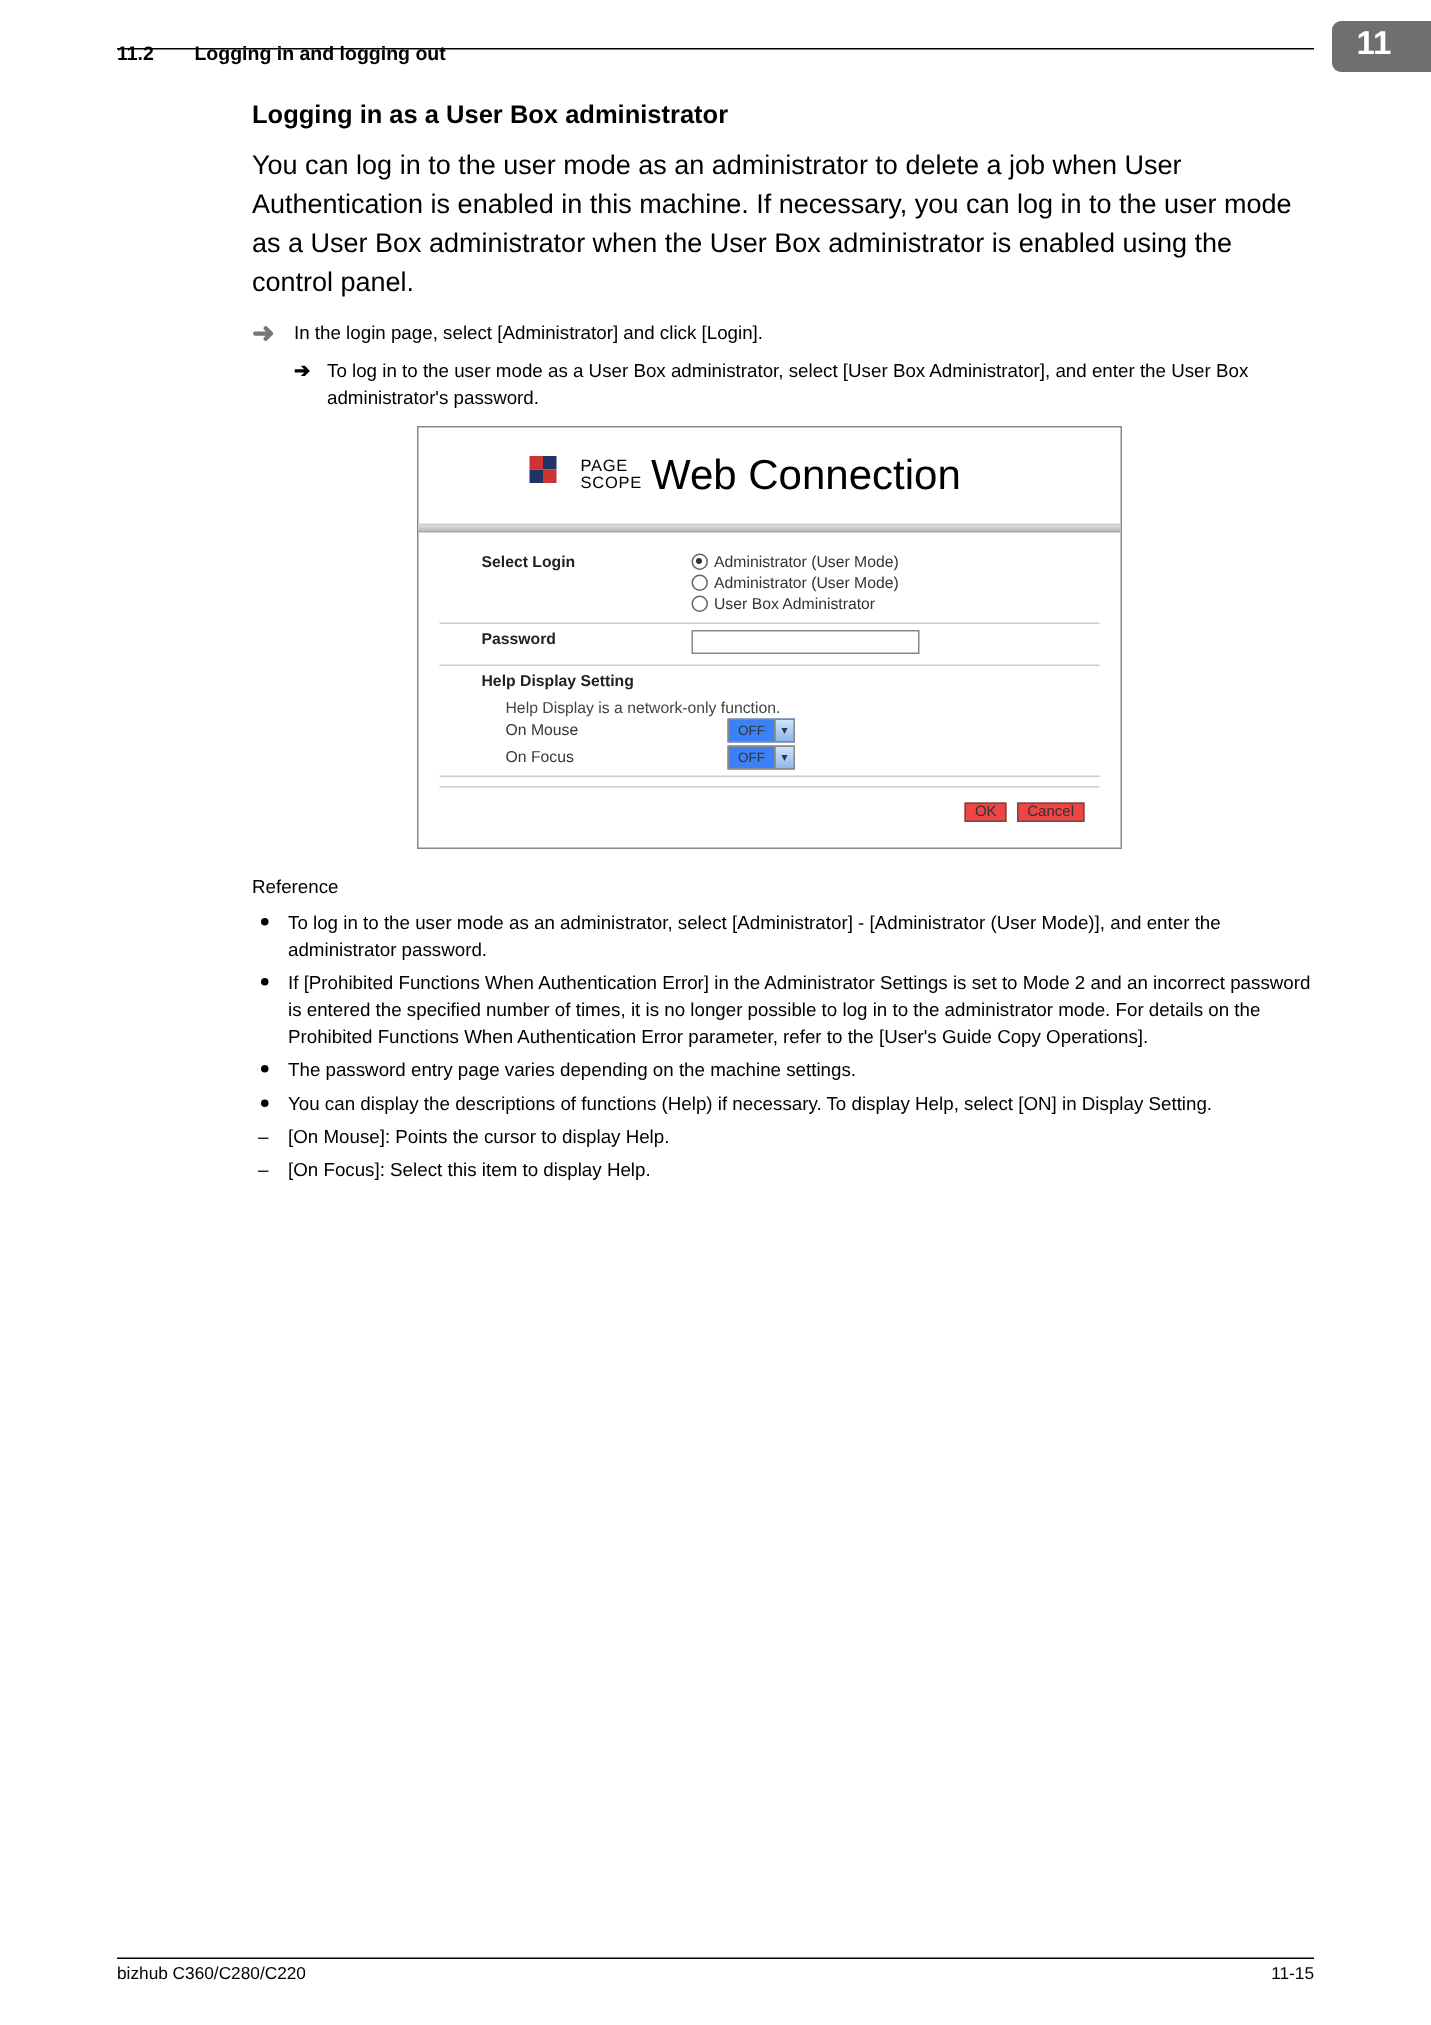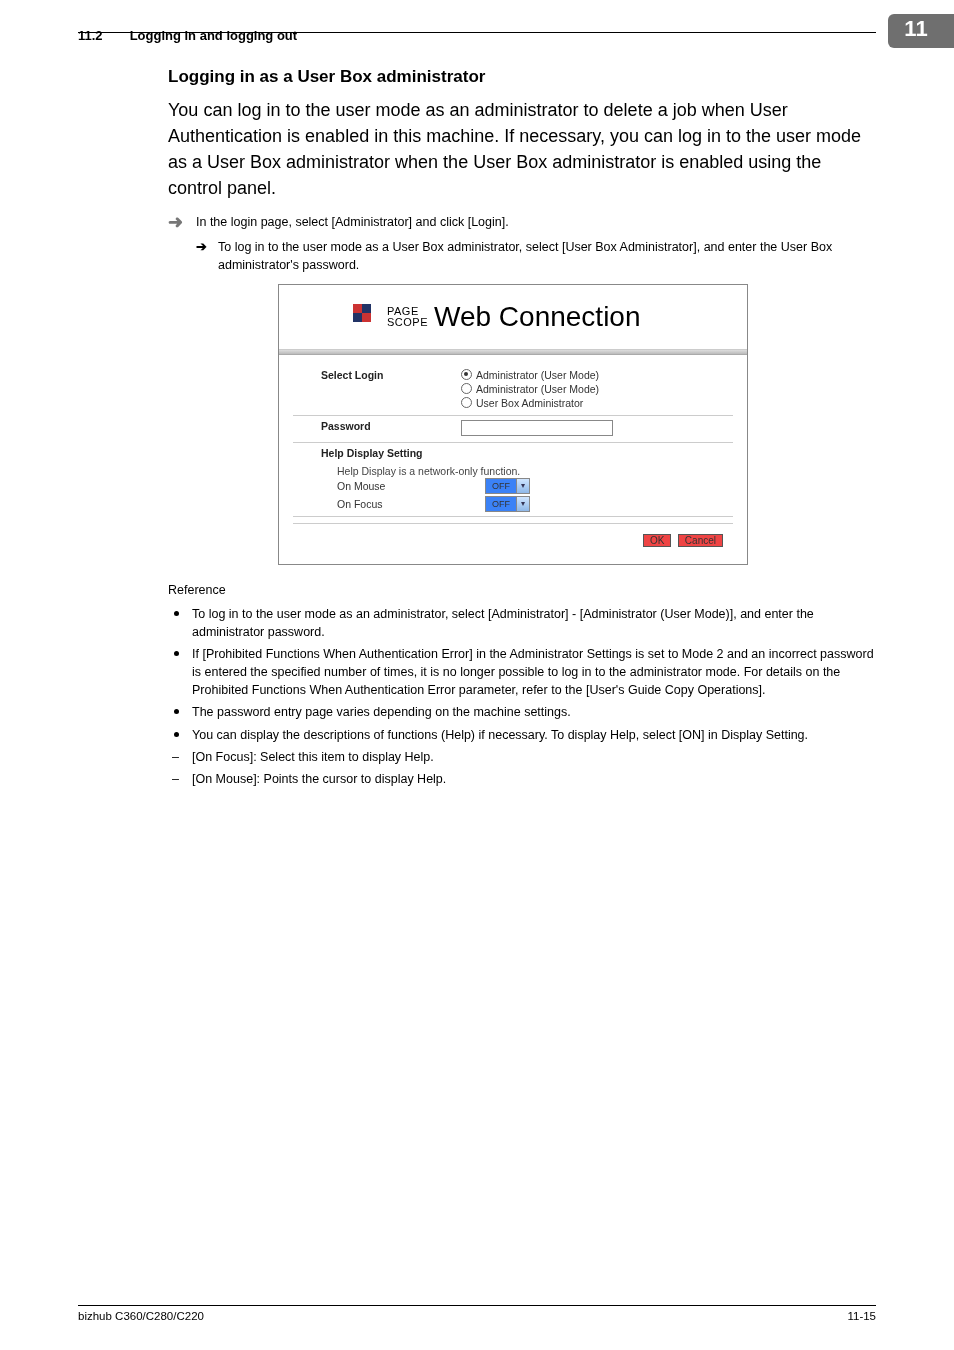--- a/index.html
+++ b/index.html
@@ -324,22 +324,22 @@
         <span class="btn2">Cancel</span>
       </div>
     </div>
 
     <div class="ref-title">Reference</div>
     <ul class="ref" id="ref-list">
         <li class="bullet">To log in to the user mode as an administrator, select [Administrator] - [Administrator (User Mode)], and enter the administrator password.</li>
         <li class="bullet">If [Prohibited Functions When Authentication Error] in the Administrator Settings is set to Mode 2 and an incorrect password is entered the specified number of times, it is no longer possible to log in to the administrator mode. For details on the Prohibited Functions When Authentication Error parameter, refer to the [User's Guide Copy Operations].</li>
         <li class="bullet">The password entry page varies depending on the machine settings.</li>
         <li class="bullet">You can display the descriptions of functions (Help) if necessary. To display Help, select [ON] in Display Setting.</li>
+        <li class="dash">[On Mouse]: Points the cursor to display Help.</li>
         <li class="dash">[On Focus]: Select this item to display Help.</li>
-        <li class="dash">[On Mouse]: Points the cursor to display Help.</li>
       </ul>
   </div>
 
   <div class="footer">
     <span>bizhub C360/C280/C220</span>
     <span>11-15</span>
   </div>
 </div>
 
 </body></html>

